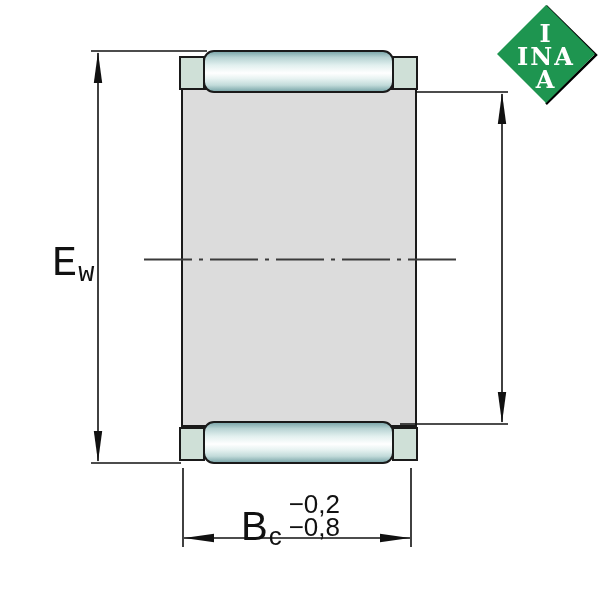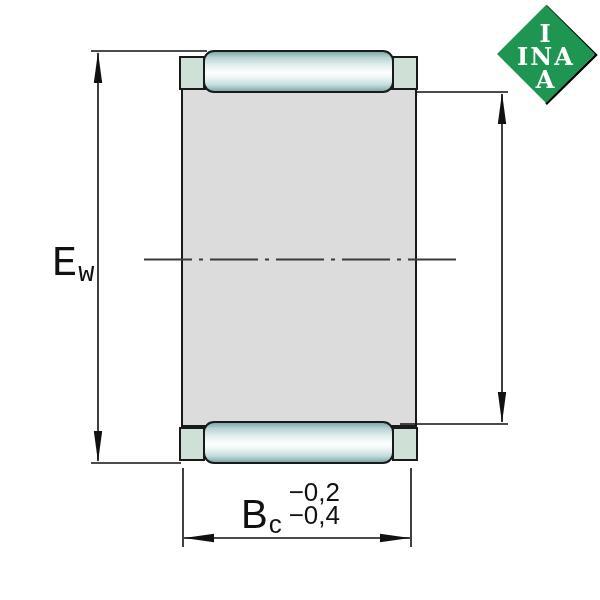--- a/index.html
+++ b/index.html
@@ -36,21 +36,21 @@
   }
   .roller.top{top:50px;}
   .roller.bottom{top:421px;}
   
   svg.overlay{position:absolute;left:0;top:0;width:600px;height:600px;pointer-events:none;}
   
   .dim-label{position:absolute;font-size:42px;line-height:1;white-space:nowrap;font-family:Liberation Mono, monospace;}
   .dim-label .sub{font-size:27px;position:relative;top:6px;margin-left:1px;}
   .ew-label{left:52px;top:243px;}
   .fw-label{left:506px;top:243px;}
-  .bc-label{position:absolute;left:241px;bottom:64px;display:flex;align-items:flex-end;}
+  .bc-label{position:absolute;left:241px;bottom:52px;display:flex;align-items:flex-end;}
   .bc-main{font-size:40px;line-height:34px;}
   .bc-main .sub{font-size:26px;position:relative;top:5px;margin-left:1px;}
   .tols{display:flex;flex-direction:column;margin-left:7px;margin-bottom:9px;
         font-size:26px;line-height:23px;text-align:left;}
   
   svg.logo{position:absolute;left:494px;top:2px;width:104px;height:104px;}
   svg.logo text{
     font-family:"DejaVu Serif","Liberation Serif",serif;font-weight:bold;
     fill:#ffffff;font-size:24px;letter-spacing:2px;text-anchor:middle;
   }
@@ -101,21 +101,21 @@
     <span>E</span><span class="sub">w</span>
   </div>
 
 
   <div class="bc-label">
     <span class="bc-main">
       <span>B</span><span class="sub">c</span>
     </span>
     <span class="tols">
       <span>−0,2</span>
-      <span>−0,4</span>
+      <span>−0,8</span>
     </span>
   </div>
 
   <svg class="logo" viewBox="0 0 104 104" xmlns="http://www.w3.org/2000/svg">
     <polyline points="52,4 102,53 52,102" fill="none" stroke="#000" stroke-width="2.5"></polyline>
     <polygon points="3,52 52,3 101,52 52,101" fill="var(--logo-green,#1E9550)"></polygon>
     <text x="52" y="40">I</text>
     <text x="52" y="63">INA</text>
     <text x="52" y="86">A</text>
   </svg>

